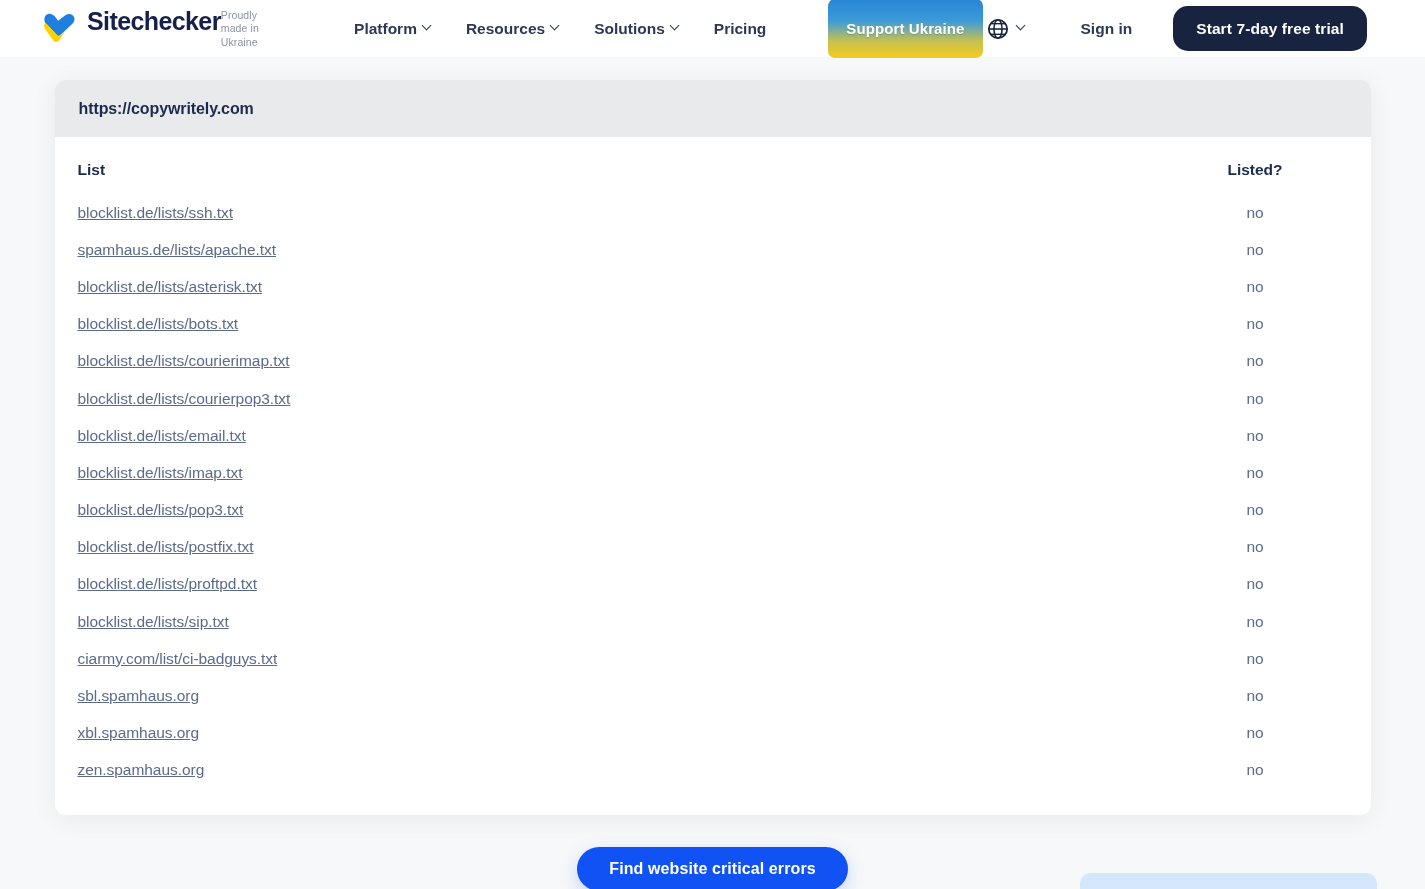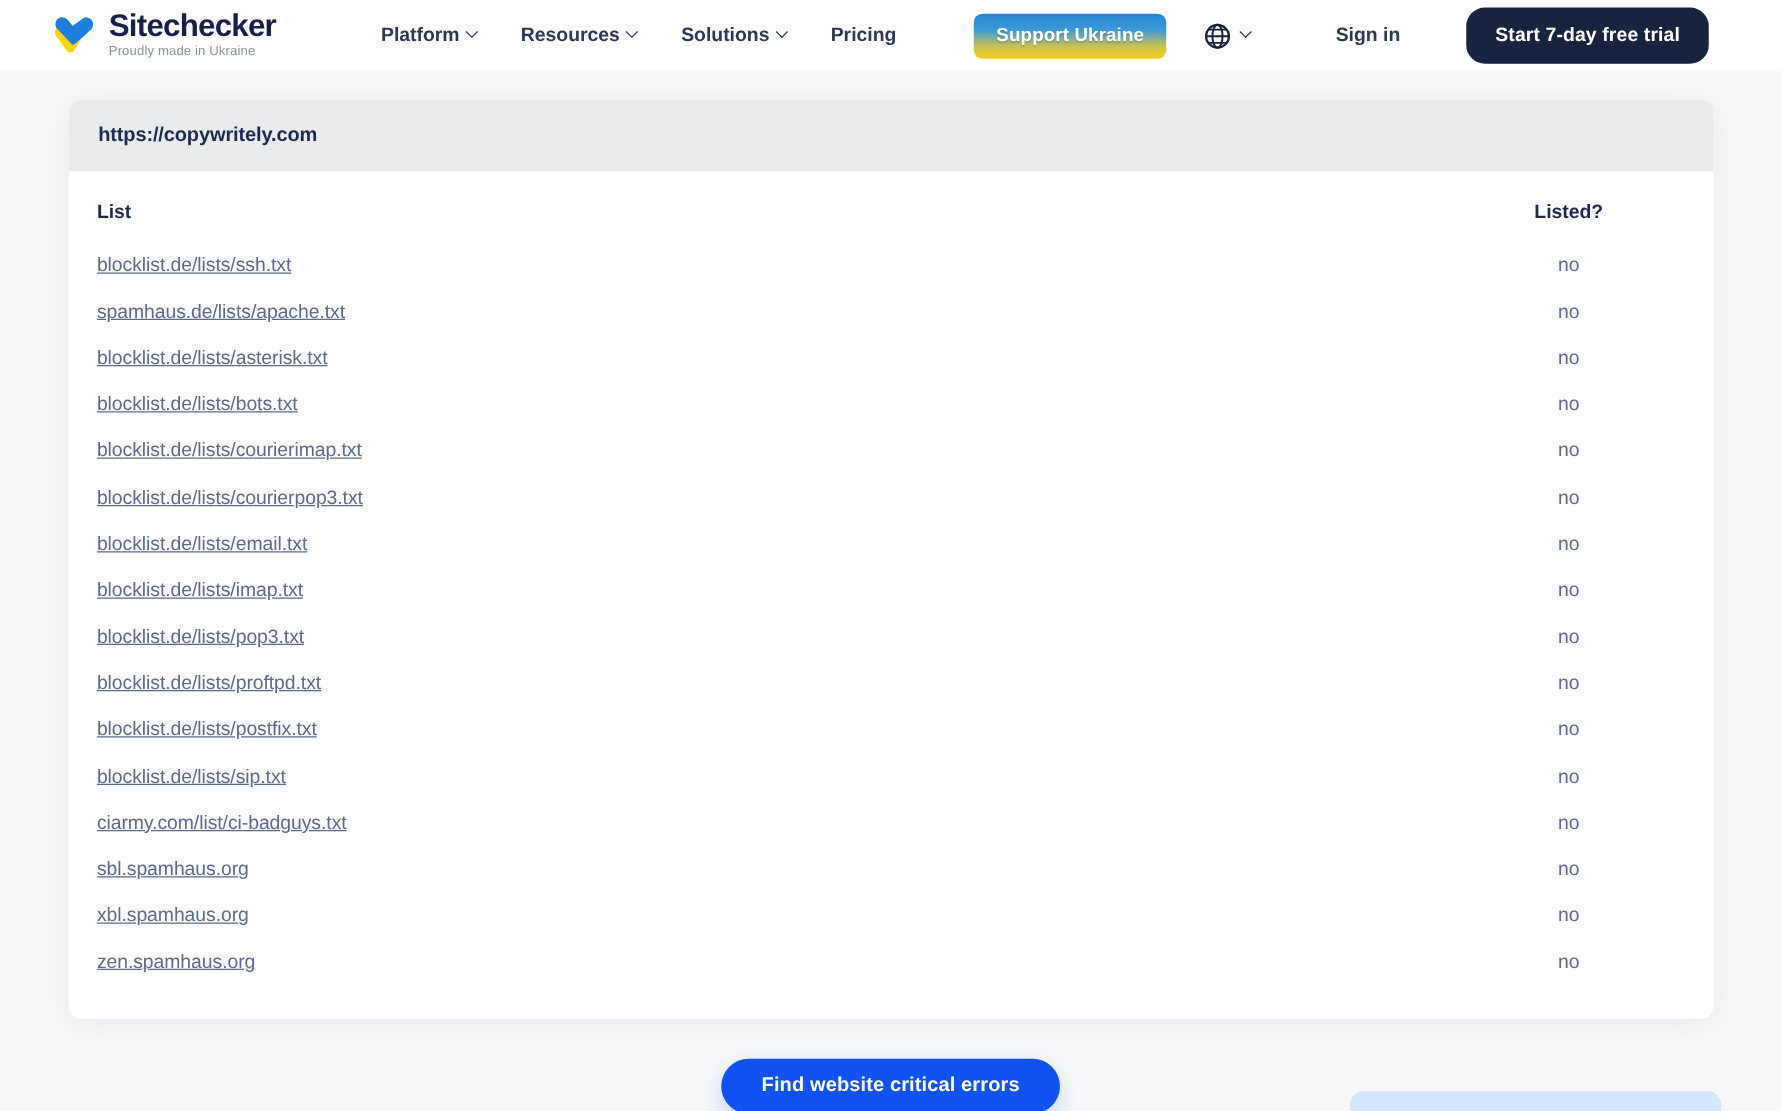--- a/index.html
+++ b/index.html
@@ -30,21 +30,21 @@
   }
 
   .brand {
     display: flex;
     align-items: center;
     gap: 11px;
     text-decoration: none;
     cursor: pointer;
   }
   .brand-mark { width: 34px; height: 30px; flex: 0 0 34px; }
-  .brand-text { display: flex; flex-direction: column; justify-content: center; }
+  .brand-text { display: flex; flex-direction: row; justify-content: center; }
   .brand-name {
     font-size: 25px;
     font-weight: 700;
     letter-spacing: -0.6px;
     color: #16204a;
     line-height: 1.05;
   }
   .brand-tag {
     font-size: 10.5px;
     color: #8a93a5;
@@ -82,42 +82,42 @@
     left: 0; top: 0;
     width: 6px; height: 6px;
     border-right: 1.6px solid #2c3956;
     border-bottom: 1.6px solid #2c3956;
     transform: rotate(45deg);
   }
 
   .btn-ukraine {
     margin-left: 28px;
     padding: 0 18px;
-    height: 36px;
+    height: 59px;
     display: inline-flex;
     align-items: center;
     justify-content: center;
     border-radius: 7px;
     background: linear-gradient(180deg, #2486d6 0%, #3f9bd6 38%, #c9c24f 72%, #f4cb1e 100%);
     color: #ffffff;
     font-size: 15px;
     font-weight: 700;
     letter-spacing: 0.1px;
     cursor: pointer;
     border: none;
     text-shadow: 0 1px 1px rgba(0,0,0,.16);
     white-space: nowrap;
     font-family: inherit;
   }
 
   .header-right {
     margin-left: auto;
     display: flex;
     align-items: center;
-    gap: 15px;
+    gap: 3px;
   }
   .lang-switch {
     display: inline-flex;
     align-items: center;
     gap: 8px;
     cursor: pointer;
     padding: 4px;
   }
   .globe { width: 22px; height: 22px; display: block; }
 
@@ -344,25 +344,25 @@
           </tr>
           <tr class="report-row">
             <td class="col-list">blocklist.de/lists/imap.txt</td>
             <td class="col-listed">no</td>
           </tr>
           <tr class="report-row">
             <td class="col-list">blocklist.de/lists/pop3.txt</td>
             <td class="col-listed">no</td>
           </tr>
           <tr class="report-row">
+            <td class="col-list">blocklist.de/lists/postfix.txt</td>
+            <td class="col-listed">no</td>
+          </tr>
+          <tr class="report-row">
             <td class="col-list">blocklist.de/lists/proftpd.txt</td>
-            <td class="col-listed">no</td>
-          </tr>
-          <tr class="report-row">
-            <td class="col-list">blocklist.de/lists/postfix.txt</td>
             <td class="col-listed">no</td>
           </tr>
           <tr class="report-row">
             <td class="col-list">blocklist.de/lists/sip.txt</td>
             <td class="col-listed">no</td>
           </tr>
           <tr class="report-row">
             <td class="col-list">ciarmy.com/list/ci-badguys.txt</td>
             <td class="col-listed">no</td>
           </tr>

